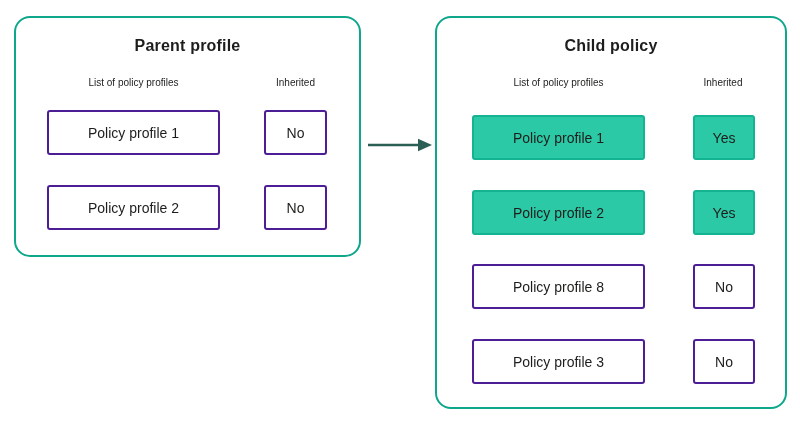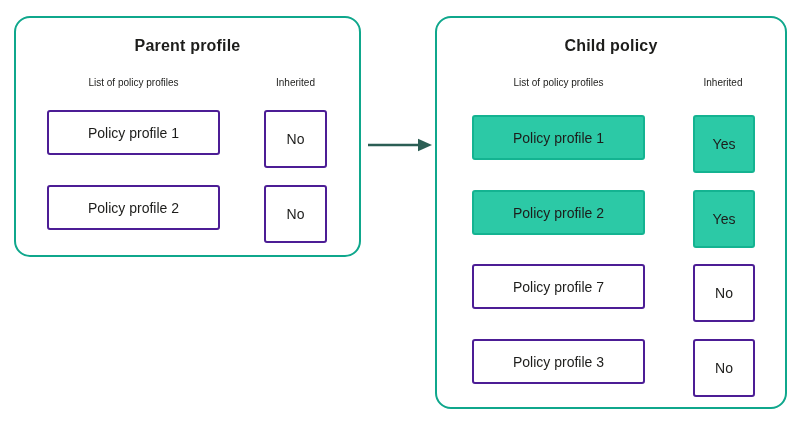--- a/index.html
+++ b/index.html
@@ -61,21 +61,21 @@
     border-radius: 3px;
     background: #ffffff;
     display: flex;
     align-items: center;
     justify-content: center;
     font-size: 14px;
     color: #1d1d1b;
     white-space: nowrap;
   }
   .profile-box { height: 45px; }
-  .flag-box { height: 58px; }
+  .flag-box { height: 45px; }
   .filled {
     background: #2cc9a6;
     border-color: #14b391;
   }
   
   .panel-parent .col-header.col1 { left: 31px;  width: 173px; }
   .panel-parent .col-header.col2 { left: 248px; width: 63px; }
   .panel-parent .profile-box { left: 31px;  width: 173px; }
   .panel-parent .flag-box    { left: 248px; width: 63px; }
   .panel-parent .row-0 { top: 92px; }
@@ -121,20 +121,20 @@
     <div class="panel-title">Child policy</div>
     <div class="col-header col1">List of policy profiles</div>
     <div class="col-header col2">Inherited</div>
 
     <div class="profile-box filled row-0">Policy profile 1</div>
     <div class="flag-box filled row-0">Yes</div>
 
     <div class="profile-box filled row-1">Policy profile 2</div>
     <div class="flag-box filled row-1">Yes</div>
 
-    <div class="profile-box row-2">Policy profile 7</div>
+    <div class="profile-box row-2">Policy profile 8</div>
     <div class="flag-box row-2">No</div>
 
     <div class="profile-box row-3">Policy profile 3</div>
     <div class="flag-box row-3">No</div>
   </div>
 
 </div>
 
 </body></html>

